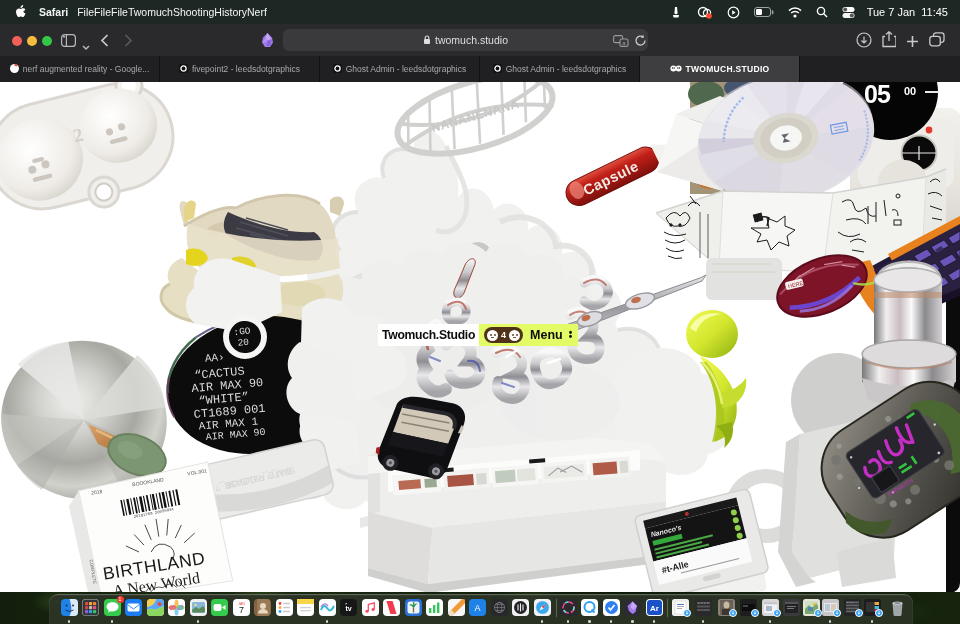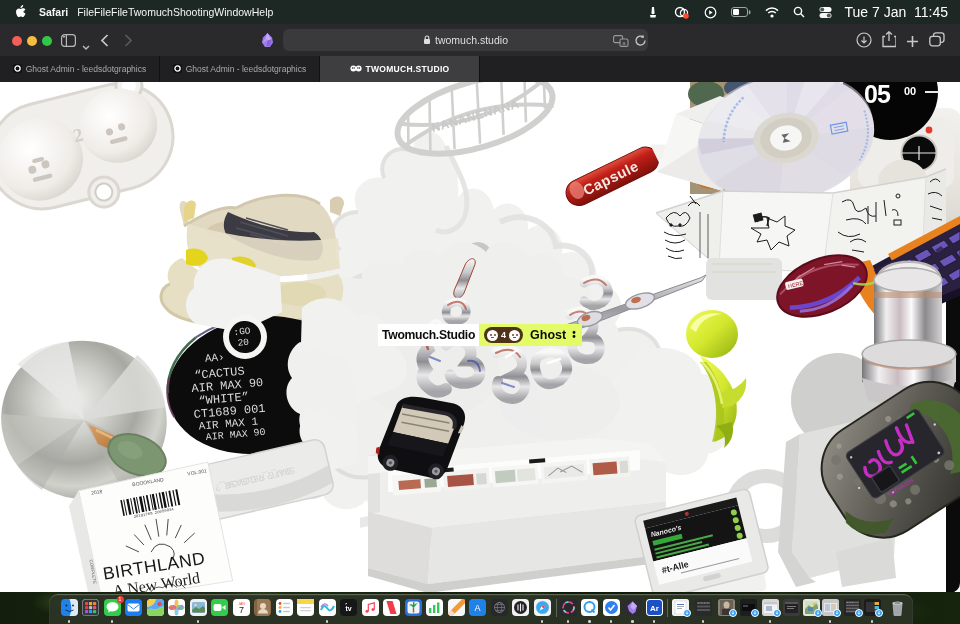--- a/index.html
+++ b/index.html
@@ -4,21 +4,21 @@
 html,body{margin:0;padding:0}
 body{width:960px;height:624px;position:relative;overflow:hidden;background:#fff;font-family:"Liberation Sans",sans-serif}
 .abs{position:absolute}
 
 #menubar{left:0;top:0;width:960px;height:24px;background:#1d2824;color:#f4f6f5;font-size:10.5px;display:flex;align-items:center}
 #menubar .mi{margin:0 0;white-space:nowrap}
 #menubar .apple{margin-left:15px;margin-right:4px}
 #menubar .safari{font-weight:bold;margin:0 9px}
 #mright{position:absolute;right:0;top:0;height:24px;display:flex;align-items:center;color:#fff}
 #mright .sic{margin:0 7px;display:flex;align-items:center}
-#mright .clock{font-size:14px;margin:0 12px 0 5px}
+#mright .clock{font-size:11px;margin:0 12px 0 5px}
 
 #toolbar{left:0;top:24px;width:960px;height:32px;background:#2a2a2c}
 .tl{position:absolute;top:36px;width:10px;height:10px;border-radius:50%}
 #urlbar{position:absolute;left:283px;top:29px;width:365px;height:22px;background:#3a3a3c;border-radius:6px;color:#dfdfdf;font-size:10.5px;display:flex;align-items:center;justify-content:center}
 .ticon{position:absolute;top:30px;color:#b8b8ba}
 
 #tabbar{left:0;top:56px;width:960px;height:26px;background:#202022;display:flex}
 .tab{width:160px;height:26px;box-sizing:border-box;border-right:1px solid #111;display:flex;align-items:center;justify-content:center;color:#a9a9ab;font-size:8.5px;white-space:nowrap;overflow:hidden}
 .tab .ic{margin-right:4px;flex:0 0 auto}
 .tab.active{background:#3e3e40;color:#fff;font-weight:bold;font-size:8.5px;letter-spacing:.3px}
@@ -52,22 +52,22 @@
 <div id="menubar" class="abs">
  <span class="apple"><svg width="11" height="13" viewBox="0 0 11 13">
         <path fill="#fff" d="M7.5 2.1c.5-.6.8-1.4.7-2.1-.7 0-1.5.5-2 1.1-.4.5-.8 1.3-.7 2 .8.1 1.5-.4 2-1zm1.6 4.7c0-1.5 1.2-2.2 1.3-2.3-.7-1-1.8-1.2-2.2-1.2-.9-.1-1.8.6-2.3.6-.5 0-1.2-.5-2-.5C2.9 3.4 1 4.4 1 6.6c0 1.3.3 2.6.9 3.7.5.9 1.1 1.8 1.9 1.8.8 0 1.1-.5 2-.5s1.2.5 2 .5 1.4-.9 1.9-1.8c.4-.7.6-1.3.8-1.7-1.6-.6-2.4-1.7-2.4-2.8z"></path>
       </svg></span>
  <span class="mi safari">Safari</span>
  <span class="mi">File</span>
     <span class="mi">File</span>
     <span class="mi">File</span>
     <span class="mi">Twomuch</span>
     <span class="mi">Shooting</span>
-    <span class="mi">Window</span>
-    <span class="mi">Help</span>
+    <span class="mi">History</span>
+    <span class="mi">Nerf</span>
  <div id="mright">
   <span class="sic">
         <svg width="12" height="13" viewBox="0 0 12 13">
           <path fill="#fff" d="M5 1h2l.6 6.5a2 2 0 0 1-3.2 0zM3 9h6l-.5 2.5h-5z"></path>
         </svg>
       </span>
   <span class="sic">
         <svg width="17" height="13" viewBox="0 0 17 13">
           <circle cx="7" cy="6" r="4.5" fill="none" stroke="#fff" stroke-width="1.4"></circle>
           <circle cx="11" cy="7" r="3.6" fill="none" stroke="#fff" stroke-width="1.2"></circle>
@@ -159,20 +159,30 @@
     </svg></span>
 <span class="ticon" style="left:906px;top:34px"><svg width="13" height="13" viewBox="0 0 13 13">
       <path d="M6.5 1v11M1 6.5h11" stroke="#c9c9cb" stroke-width="1.6"></path>
     </svg></span>
 <span class="ticon" style="left:929px;top:32px"><svg width="16" height="15" viewBox="0 0 16 15">
       <rect x="4.5" y="0.8" width="10.5" height="9.5" rx="2.5" fill="none" stroke="#c9c9cb" stroke-width="1.3"></rect>
       <rect x="0.8" y="4.3" width="10.5" height="9.5" rx="2.5" fill="#2a2a2c" stroke="#c9c9cb" stroke-width="1.3"></rect>
     </svg></span>
 
 <div id="tabbar" class="abs">
+ <div class="tab"><span class="ic"><svg width="9" height="9" viewBox="0 0 9 9">
+          <circle cx="4.5" cy="4.5" r="4.5" fill="#fff"></circle>
+          <path d="M4.5 0a4.5 4.5 0 0 1 3.2 1.3L6.4 2.6A2.7 2.7 0 0 0 4.5 1.8z" fill="#ea4335"></path>
+          <path d="M7.7 1.3A4.5 4.5 0 0 1 9 4.5H4.5V1.8a2.7 2.7 0 0 1 1.9.8z" fill="#4285f4" opacity="0"></path>
+          <path d="M9 4.5A4.5 4.5 0 0 1 4.5 9V6.2A2.7 2.7 0 0 0 7 4.5z" fill="#34a853" opacity="0"></path>
+        </svg><svg width="0" height="0"></svg></span>nerf augmented reality - Google...</div>
+ <div class="tab"><span class="ic"><svg width="9" height="9" viewBox="0 0 9 9">
+          <rect width="9" height="9" rx="2" fill="#111"></rect>
+          <circle cx="4.5" cy="4.5" r="2.6" fill="none" stroke="#fff" stroke-width="1.3"></circle>
+        </svg></span>fivepoint2 - leedsdotgraphics</div>
  <div class="tab"><span class="ic"><svg width="9" height="9" viewBox="0 0 9 9">
           <rect width="9" height="9" rx="2" fill="#111"></rect>
           <circle cx="4.5" cy="4.5" r="2.6" fill="none" stroke="#fff" stroke-width="1.3"></circle>
         </svg></span>Ghost Admin - leedsdotgraphics</div>
  <div class="tab"><span class="ic"><svg width="9" height="9" viewBox="0 0 9 9">
           <rect width="9" height="9" rx="2" fill="#111"></rect>
           <circle cx="4.5" cy="4.5" r="2.6" fill="none" stroke="#fff" stroke-width="1.3"></circle>
         </svg></span>Ghost Admin - leedsdotgraphics</div>
  <div class="tab active"><span class="ic"><svg width="12" height="9" viewBox="0 0 12 9">
           <circle cx="3.4" cy="4.5" r="3" fill="#fff"></circle>
@@ -761,21 +771,21 @@
             <i style="left:6.5px"></i>
             <u></u>
           </div>
           <span class="n">4</span>
           <div class="face">
             <i></i>
             <i style="left:6.5px"></i>
             <u></u>
           </div>
         </div>
-   <span id="menutxt">Ghost</span>
+   <span id="menutxt">Menu</span>
         <span id="vdots">•<br>•</span>
  </div>
 </div>
 </div>
 
 <div id="wall" class="abs"></div>
 <div id="dock"></div>
 <div id="dockicons">
     <div class="di" style="left:60.5px;"><svg width="17" height="17">
         <rect width="17" height="17" rx="4" fill="#1f82e8"></rect>

